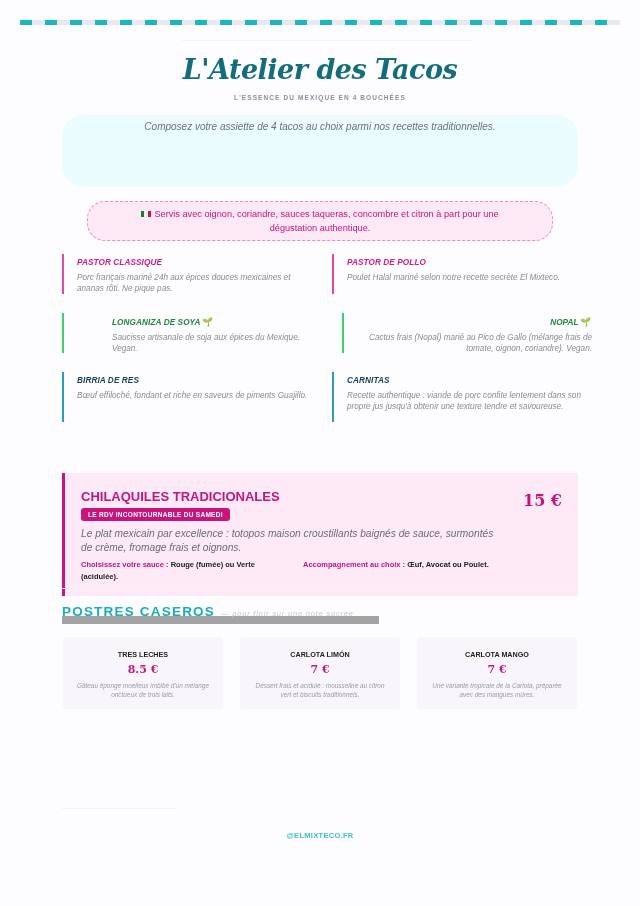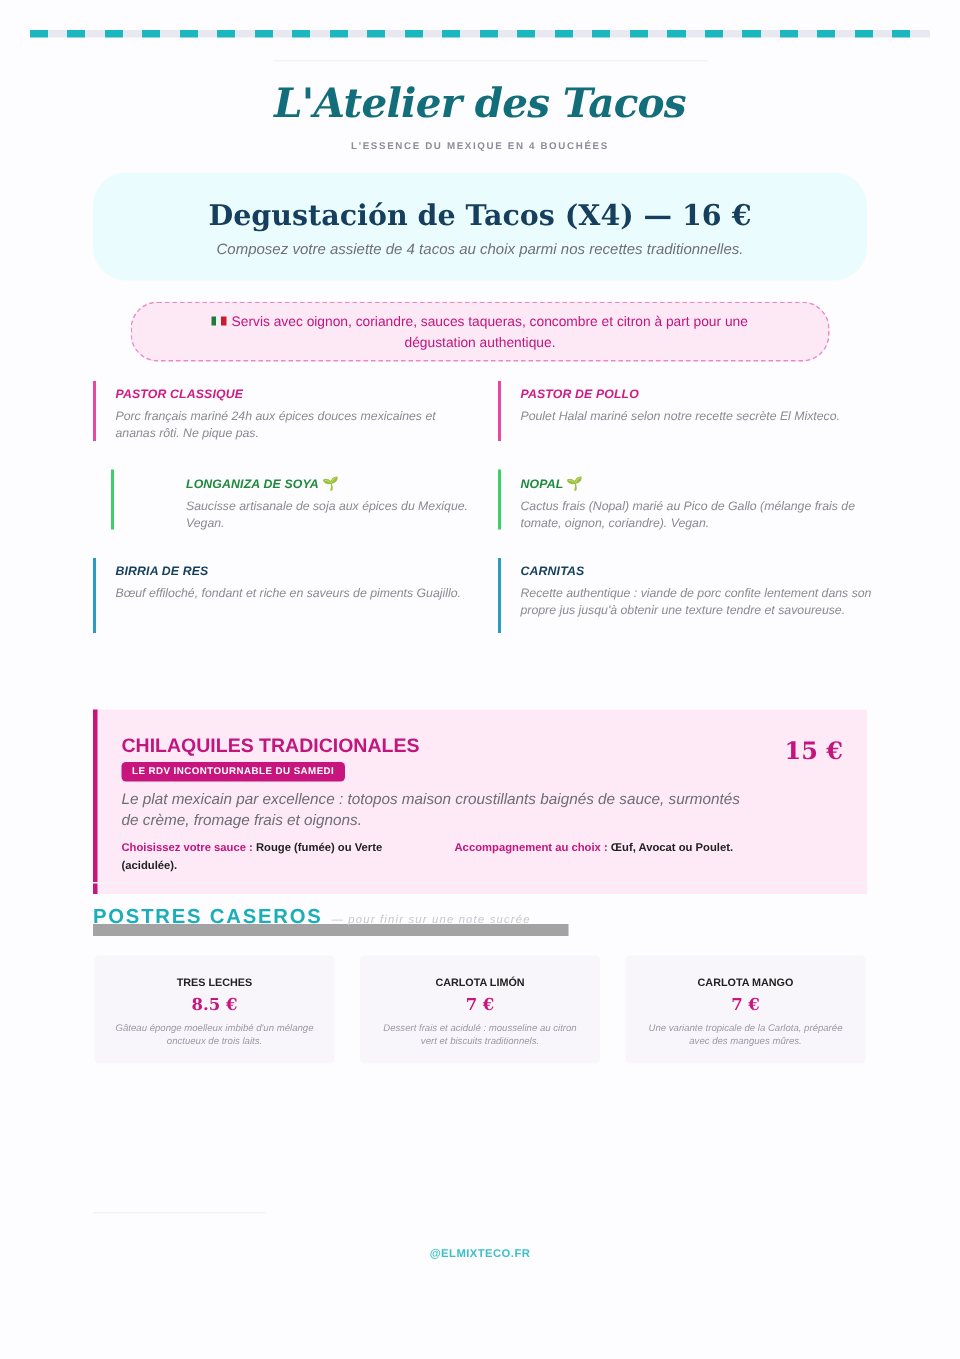--- a/index.html
+++ b/index.html
@@ -86,43 +86,42 @@
 </head>
 <body>
 
 <div class="stripe"></div>
 <div class="faint-line" style="left:182px; top:40px; width:290px;"></div>
 
 <div class="brand-title">L'Atelier des Tacos</div>
 <div class="brand-sub">L'ESSENCE DU MEXIQUE EN 4 BOUCHÉES</div>
 
 <div class="hero">
-  <div class="hero-title">Degustación de Tacos (X4) — 16 €</div>
   <div class="hero-sub">Composez votre assiette de 4 tacos au choix parmi nos recettes traditionnelles.</div>
 </div>
 
 <div class="notice">
   <span class="flag"></span><span>Servis avec oignon, coriandre, sauces taqueras, concombre et citron à part pour une</span><br>
   <span>dégustation authentique.</span>
 </div>
 
 <div class="taco-grid">
   <div class="taco" style="left:0; top:0; height:40px; border-color:#e8479f;">
     <div class="taco-name" style="color:#d11a83">PASTOR CLASSIQUE</div>
     <div class="taco-desc">Porc français mariné 24h aux épices douces mexicaines et ananas rôti. Ne pique pas.</div>
   </div>
   <div class="taco" style="left:270px; top:0; height:40px; border-color:#e8479f;">
     <div class="taco-name" style="color:#d11a83">PASTOR DE POLLO</div>
     <div class="taco-desc">Poulet Halal mariné selon notre recette secrète El Mixteco.</div>
   </div>
-  <div class="taco" style="left:12px; top:59px; height:40px; border-color:#3ccf6a;padding-left:48px;">
+  <div class="taco" style="left:0; top:59px; height:40px; border-color:#3ccf6a;padding-left:48px;">
     <div class="taco-name" style="color:#1e8a3c"><span>LONGANIZA DE SOYA</span><span class="sprout">🌱</span></div>
     <div class="taco-desc">Saucisse artisanale de soja aux épices du Mexique. Vegan.</div>
   </div>
-  <div class="taco" style="left:270px; top:59px; height:40px; border-color:#3ccf6a;">
+  <div class="taco" style="left:280px; top:59px; height:40px; border-color:#3ccf6a;text-align:right;">
     <div class="taco-name" style="color:#1e8a3c"><span>NOPAL</span><span class="sprout">🌱</span></div>
     <div class="taco-desc">Cactus frais (Nopal) marié au Pico de Gallo (mélange frais de tomate, oignon, coriandre). Vegan.</div>
   </div>
   <div class="taco" style="left:0; top:118px; height:50px; border-color:#2a9cbf;">
     <div class="taco-name" style="color:#153f5c">BIRRIA DE RES</div>
     <div class="taco-desc">Bœuf effiloché, fondant et riche en saveurs de piments Guajillo.</div>
   </div>
   <div class="taco" style="left:270px; top:118px; height:50px; border-color:#2a9cbf;">
     <div class="taco-name" style="color:#153f5c">CARNITAS</div>
     <div class="taco-desc">Recette authentique : viande de porc confite lentement dans son propre jus jusqu'à obtenir une texture tendre et savoureuse.</div>

